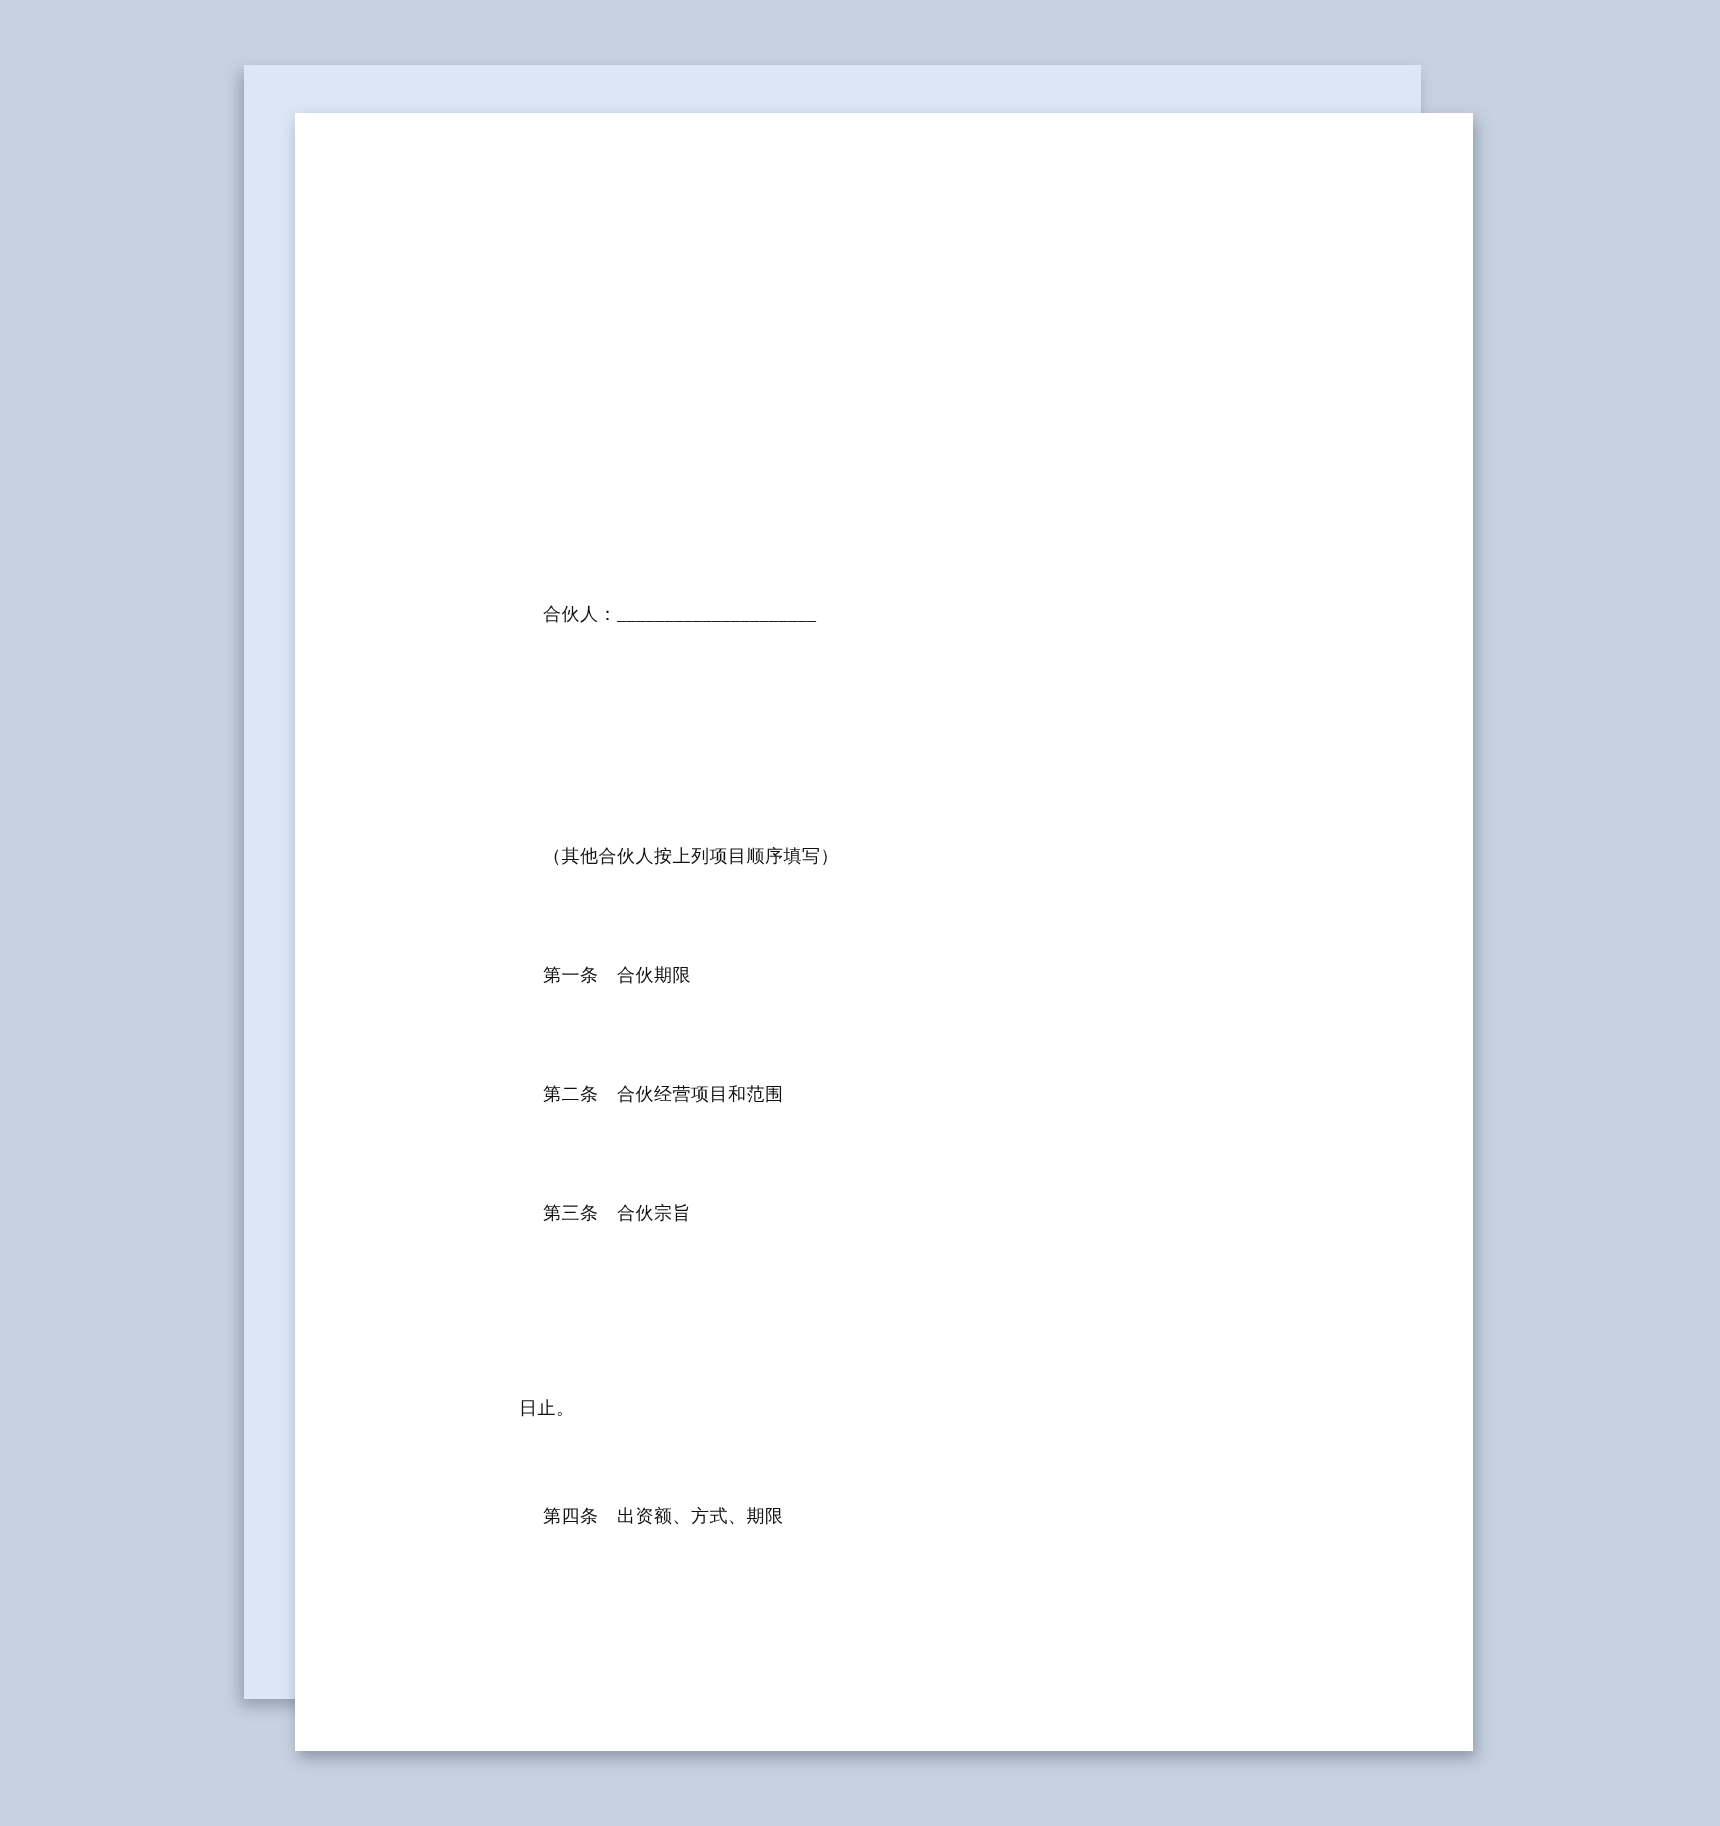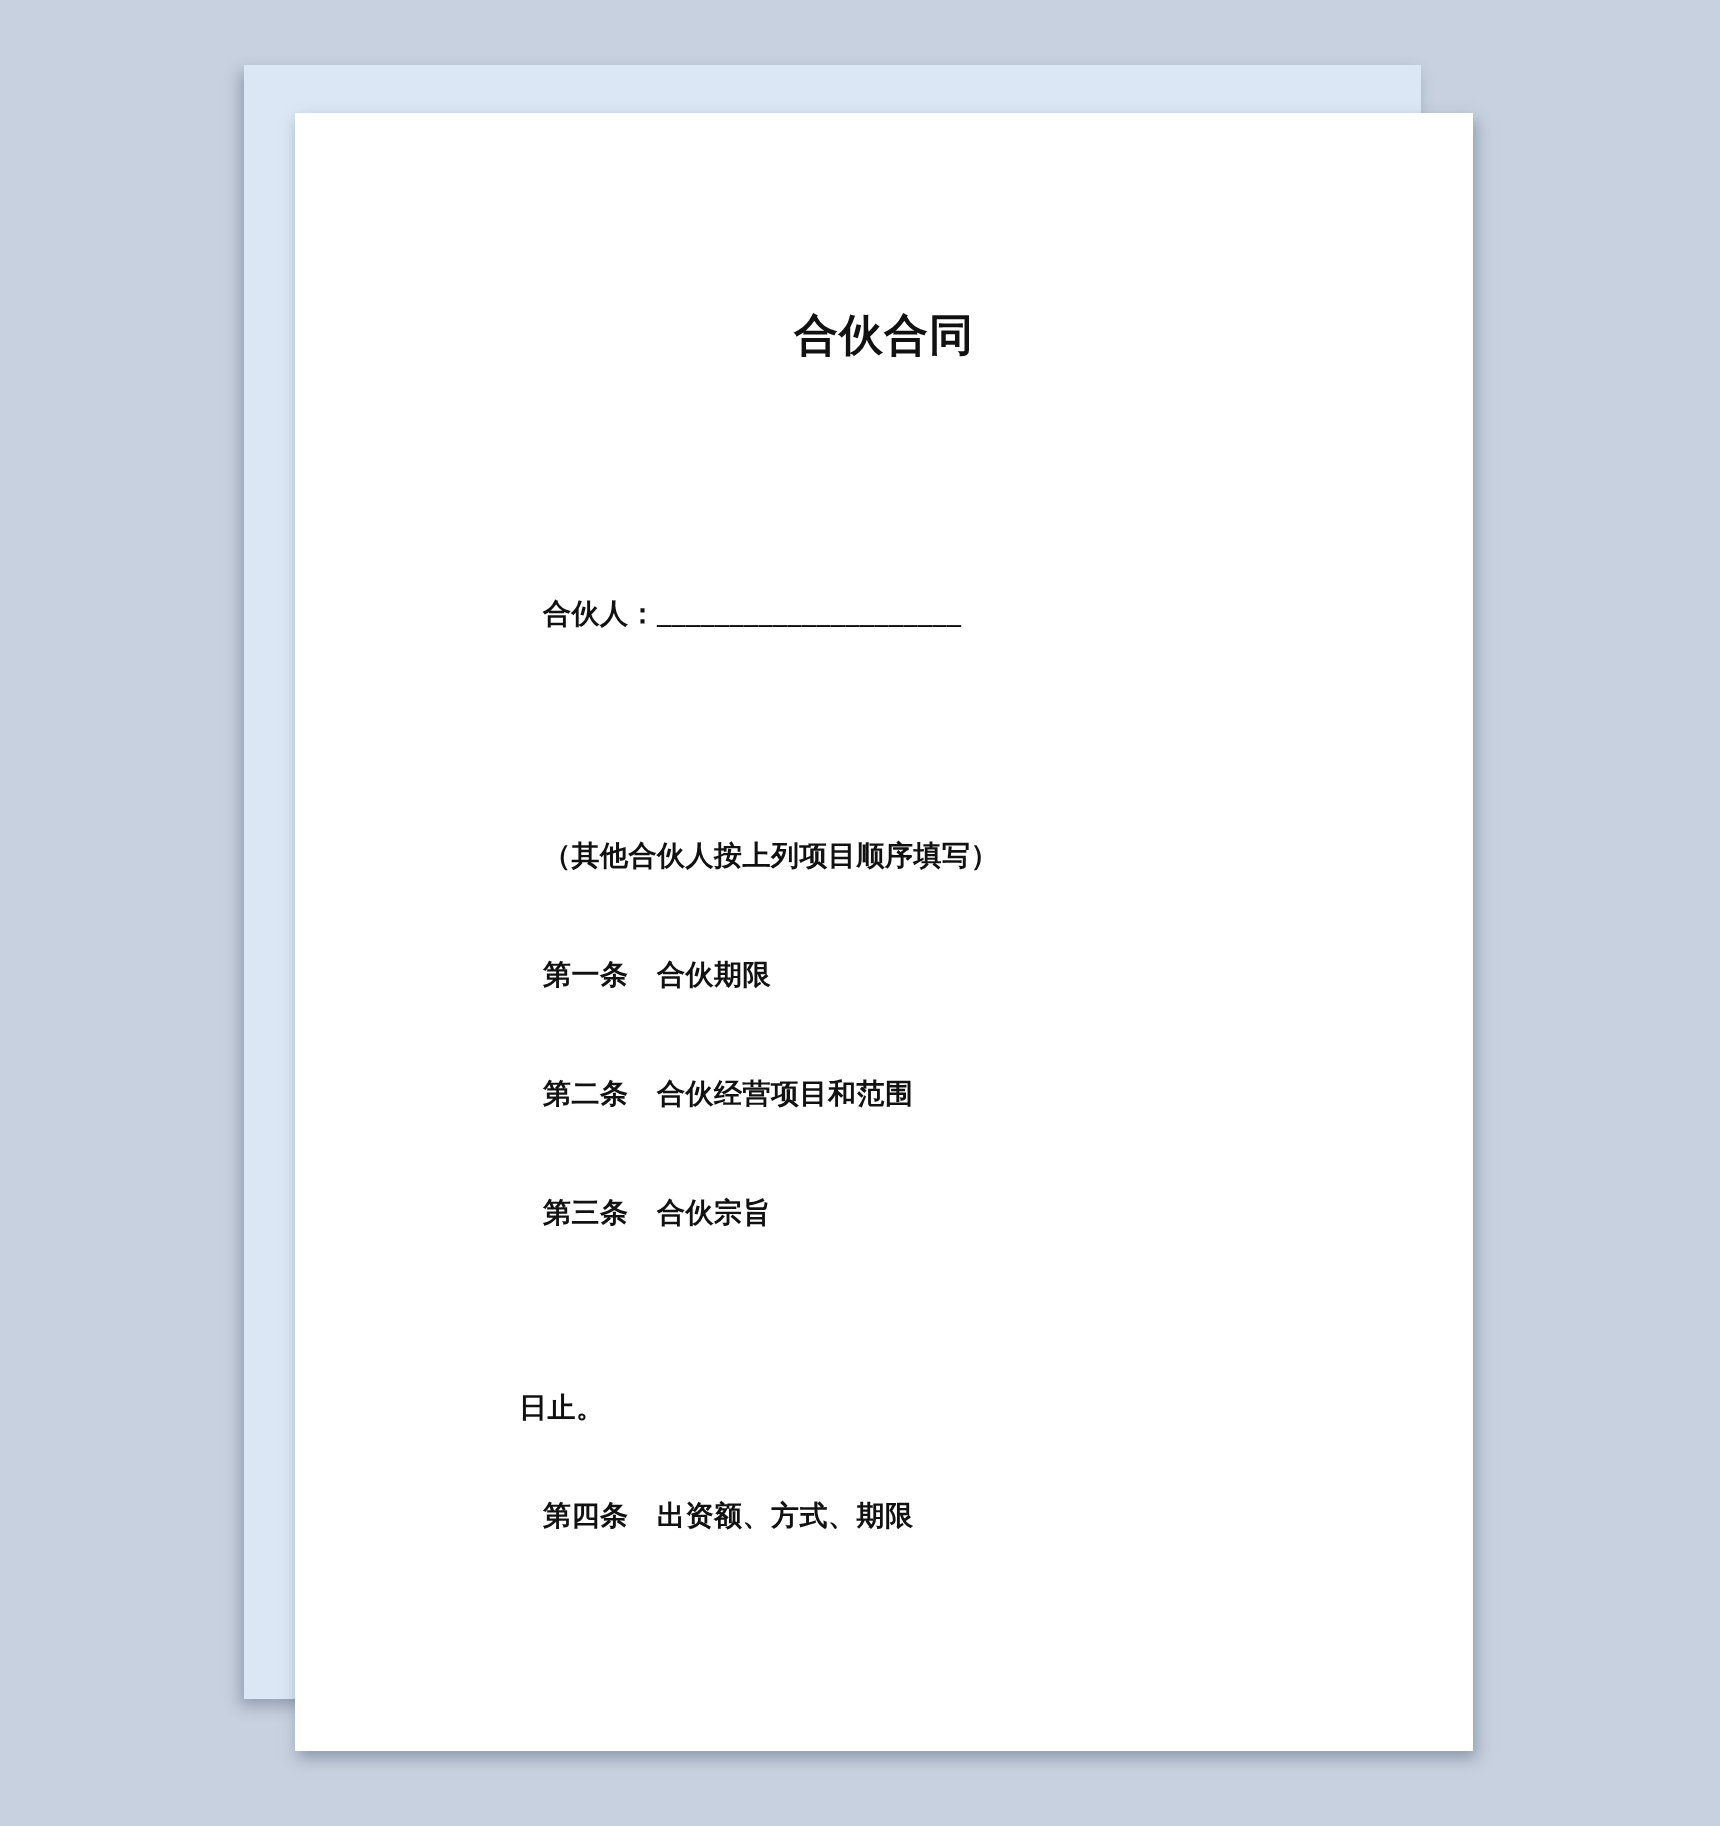--- a/index.html
+++ b/index.html
@@ -46,38 +46,36 @@
     font-weight: 700;
     font-size: 44px;
     line-height: 44px;
     color: #111111;
     letter-spacing: 1px;
   }
   .doc-line {
     position: absolute;
     left: 248px;
     margin: 0;
-    font-size: 28px;
+    font-size: 18px;
     line-height: 26px;
     color: #111111;
     white-space: nowrap;
     letter-spacing: 0.5px;
-    font-weight: bold;
   }
   .doc-line.flush {
     left: 224px;
   }
 </style>
 </head>
 <body>
 
 <div class="canvas">
   <div class="back-sheet"></div>
   <div class="paper">
-    <h1 class="doc-title">合伙合同</h1>
 
     <p class="doc-line" style="top:488px">合伙人：_____________________</p>
 
 
     <p class="doc-line" style="top:730px">（其他合伙人按上列项目顺序填写）</p>
 
     <p class="doc-line" style="top:849px">第一条　合伙期限</p>
 
     <p class="doc-line" style="top:968px">第二条　合伙经营项目和范围</p>
 

